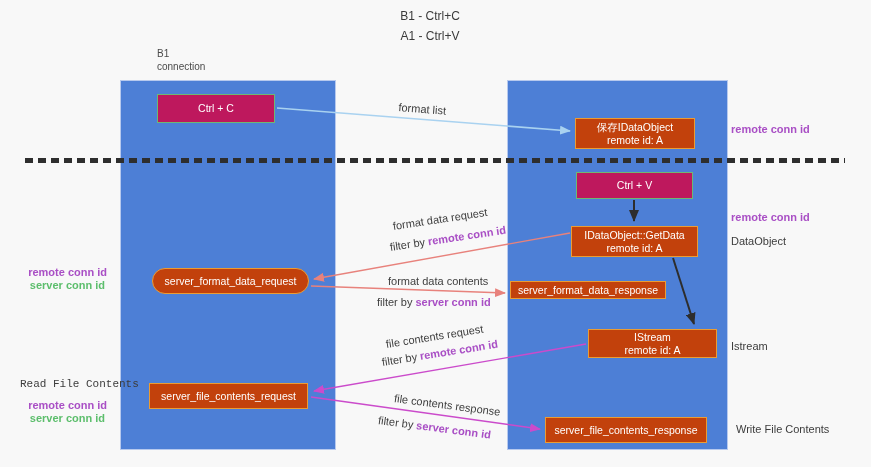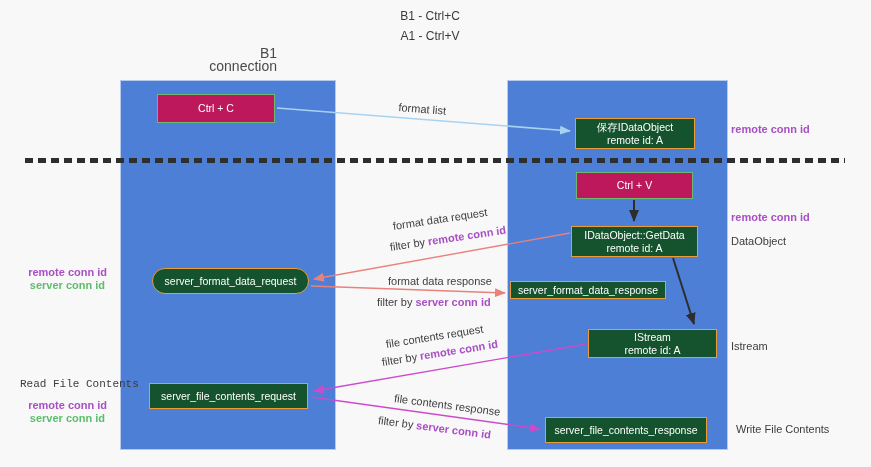--- a/index.html
+++ b/index.html
@@ -3,25 +3,25 @@
 <meta charset="utf-8">
 <style>
   html,body{margin:0;padding:0;background:#f8f8f8;}
   #canvas{position:relative;width:871px;height:467px;background:#f8f8f8;overflow:hidden;
           font-family:"Liberation Sans",sans-serif;}
   .abs{position:absolute;}
   .title{left:330px;top:6px;width:200px;text-align:center;font-size:12px;line-height:20px;color:#3a3a3a;}
   .lane{background:#4d7fd6;border:1px solid #b7c9ee;box-sizing:border-box;}
   .lane-left{left:120px;top:80px;width:216px;height:370px;}
   .lane-right{left:507px;top:80px;width:221px;height:370px;}
-  .lane-header{top:47px;width:120px;text-align:right;font-size:14px;line-height:13px;color:#4a4a4a;}
+  .lane-header{top:47px;width:120px;text-align:left;font-size:10px;line-height:13px;color:#4a4a4a;}
   .node{box-sizing:border-box;color:#ffffff;text-align:center;font-size:10.5px;
         display:flex;flex-direction:column;justify-content:center;line-height:13px;white-space:nowrap;}
   .green{background:#be185d;border:1px solid #6fb873;}
-  .orange{background:#14532d;border:1px solid #eb9c33;}
+  .orange{background:#c2410c;border:1px solid #eb9c33;}
   .dashed{left:25px;top:158px;width:820px;height:5px;
           background:repeating-linear-gradient(90deg,#2e2e2e 0 8px,transparent 8px 13px);}
   .side{font-size:11px;color:#3c3c3c;white-space:nowrap;}
   .side.purple{color:#a94fc5;font-weight:bold;}
   .side.green-t{color:#5cbe6c;font-weight:bold;}
   .ralign{text-align:right;}
   .fl{font-size:11px;color:#3e3e3e;white-space:nowrap;transform-origin:left top;}
   .fl .kw{font-weight:bold;margin-left:3px;}
   .fl .kw.purple{color:#a94fc5;}
   .rot-n8{transform:rotate(-8.5deg);}
@@ -102,21 +102,21 @@
   <div class="abs side purple ralign" style="left:15px;top:399px;width:92px;">remote conn id</div>
   <div class="abs side green-t ralign" style="left:15px;top:412px;width:90px;">server conn id</div>
 
   <div class="abs fl rot-p5" style="left:399px;top:101px;">format list</div>
 
   <div class="abs fl rot-n8" style="left:392px;top:220px;">format data request</div>
   <div class="abs fl rot-n8" style="left:389px;top:241px;">
     <span>filter by</span><span class="kw purple">remote conn id</span>
   </div>
 
-  <div class="abs fl" style="left:388px;top:275px;">format data response</div>
+  <div class="abs fl" style="left:388px;top:275px;">format data contents</div>
   <div class="abs fl" style="left:377px;top:296px;">
     <span>filter by</span><span class="kw purple">server conn id</span>
   </div>
 
   <div class="abs fl rot-n9" style="left:385px;top:338px;">file contents request</div>
   <div class="abs fl rot-n9" style="left:381px;top:356px;">
     <span>filter by</span><span class="kw purple">remote conn id</span>
   </div>
 
   <div class="abs fl rot-p7" style="left:395px;top:392px;">file contents response</div>

